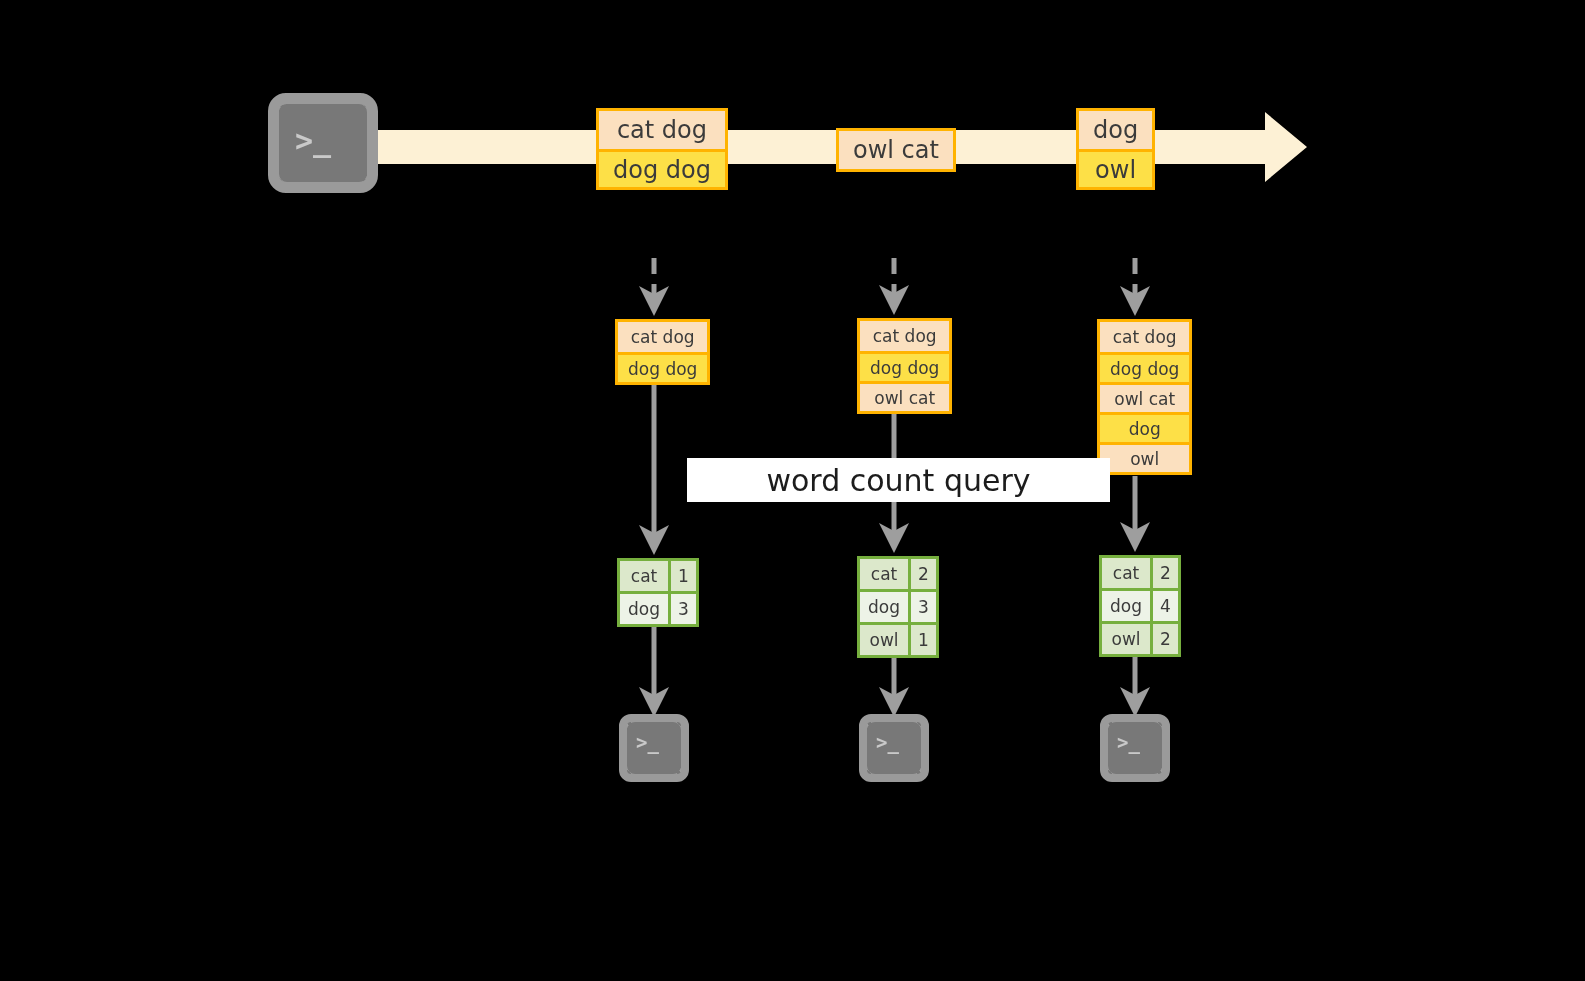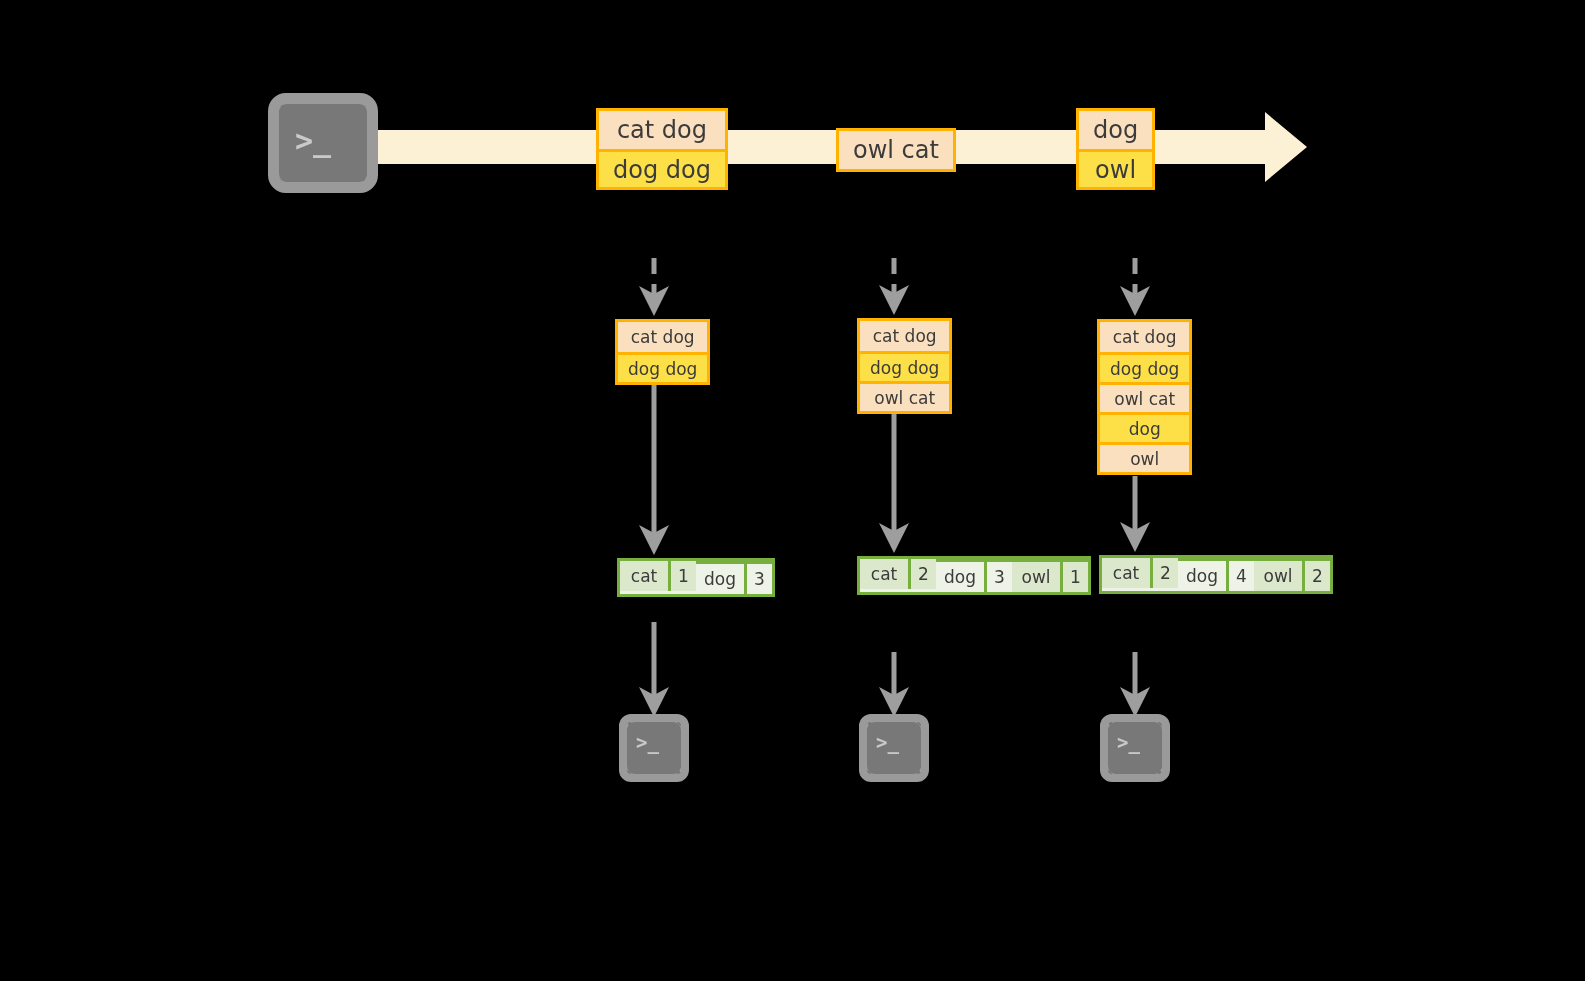--- a/index.html
+++ b/index.html
@@ -118,21 +118,23 @@
     font-size: 17px;
     padding: 0 10px;
   }
 
   
   .result-table {
     position: absolute;
     box-sizing: border-box;
     border: 3px solid #76AF3E;
     display: flex;
+    flex-direction: column;
     background: #EDF3E7;
+    align-items: center;
   }
   .result-row {
     display: flex;
     height: 30px;
   }
   .result-row + .result-row {
     border-top: 3px solid #76AF3E;
   }
   .result-cell {
     box-sizing: border-box;
@@ -232,20 +234,23 @@
   </div>
 
   <div class="msg-group stack" style="left:1097px; top:319px;">
     <div class="msg-cell fill-a">cat dog</div>
     <div class="msg-cell fill-b">dog dog</div>
     <div class="msg-cell fill-a">owl cat</div>
     <div class="msg-cell fill-b">dog</div>
     <div class="msg-cell fill-a">owl</div>
   </div>
 
+  <div class="query-band">
+    <span>word count query</span>
+  </div>
 
   <div class="result-table" style="left:617px; top:558px;">
     <div class="result-row fill-a">
       <div class="result-cell word">cat</div>
       <div class="result-cell count">1</div>
     </div>
     <div class="result-row fill-b">
       <div class="result-cell word">dog</div>
       <div class="result-cell count">3</div>
     </div>

